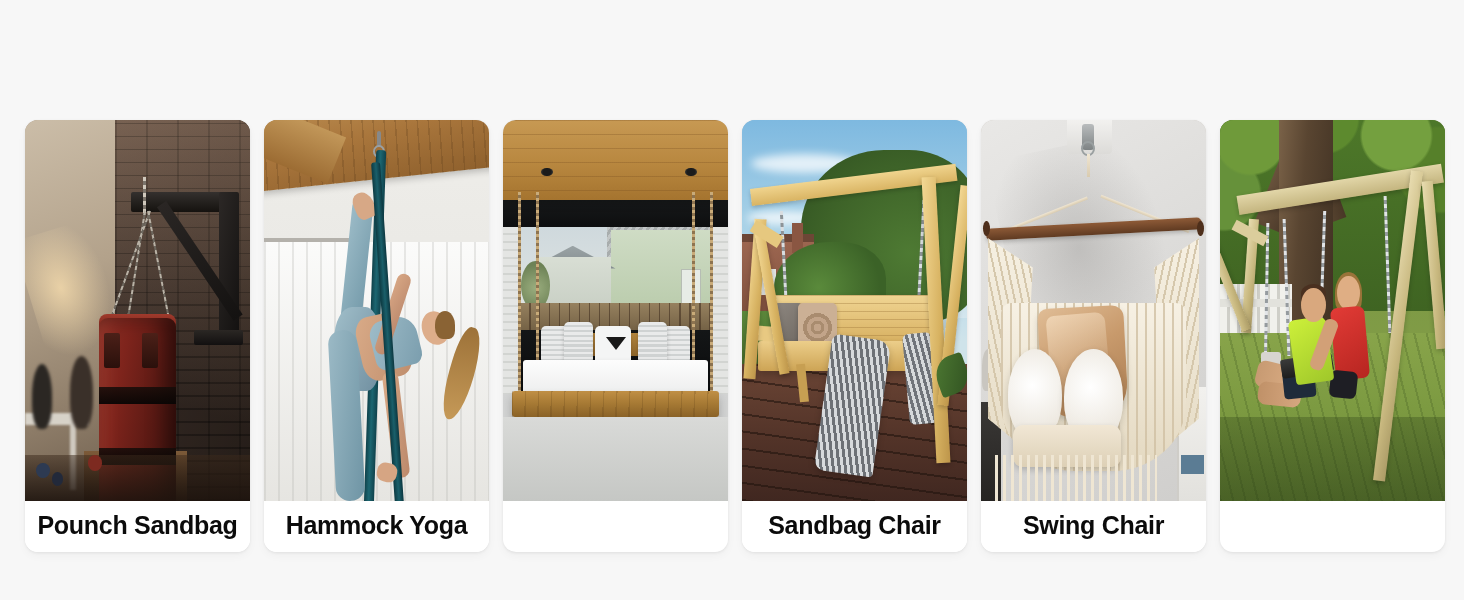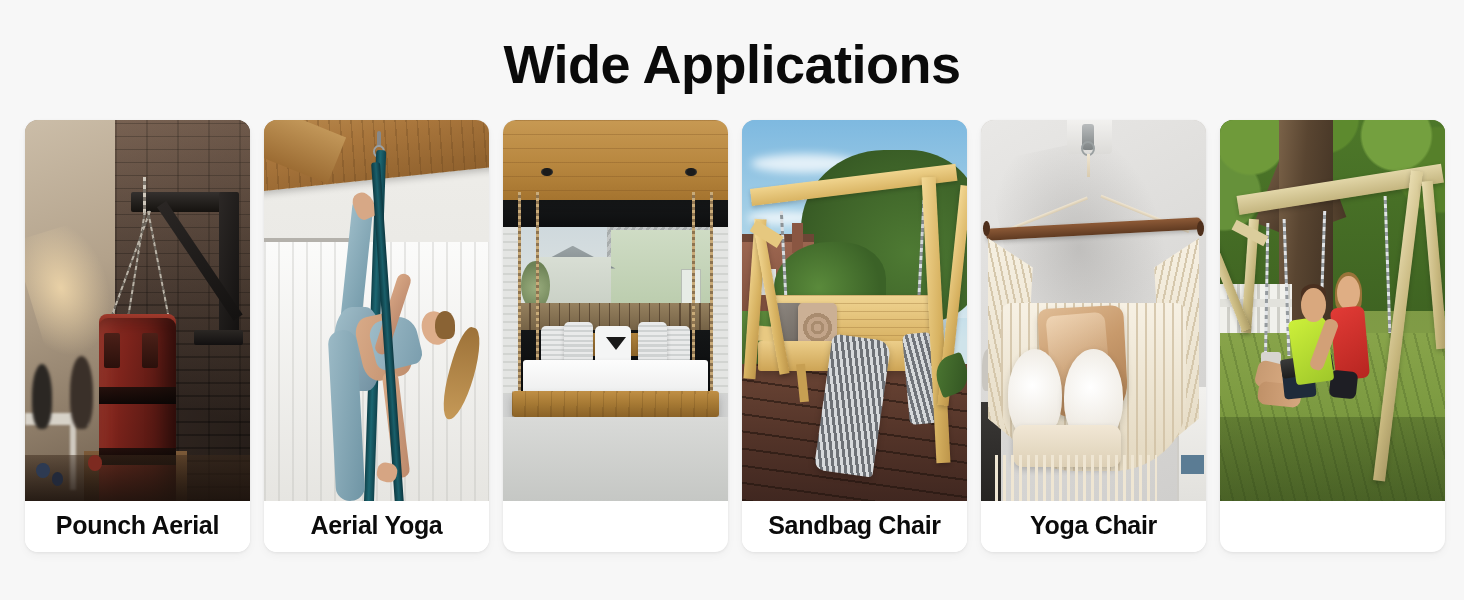--- a/index.html
+++ b/index.html
@@ -724,21 +724,20 @@
   }
   .s6 .girl-head { left: 52%; top: 41%; width: 10%; height: 9%; background: #dfae84; border-radius: 50%; }
   .s6 .girl-hair { left: 51%; top: 40%; width: 12%; height: 11%; background: #9a7339; border-radius: 50% 50% 35% 35%; }
   .s6 .girl-leg { left: 49%; top: 66%; width: 12%; height: 7%; background: #1e1e24; border-radius: 6px; transform: rotate(6deg); }
 </style>
 </head>
 <body>
 
 <div class="page">
 
-  <h1 class="page-title">Wide Applications</h1>
 
   <div class="card-strip">
 
     <div class="app-card">
       <div class="card-photo">
         <div class="scene s1">
           <div class="lyr wall-left"></div>
           <div class="lyr sun-patch"></div>
           <div class="lyr brick"></div>
           <div class="lyr brick-shade"></div>
@@ -760,21 +759,21 @@
           <div class="lyr bag-band bb1"></div>
           <div class="lyr bag-band bb2"></div>
           <div class="lyr bag-tab bt1"></div>
           <div class="lyr bag-tab bt2"></div>
           <div class="lyr floor"></div>
           <div class="lyr weight w1"></div>
           <div class="lyr weight w2"></div>
           <div class="lyr weight w3"></div>
         </div>
       </div>
-      <div class="card-label">Pounch Aerial</div>
+      <div class="card-label">Pounch Sandbag</div>
     </div>
 
     <div class="app-card">
       <div class="card-photo">
         <div class="scene s2">
           <div class="lyr curtain"></div>
           <div class="lyr curtain-rod"></div>
           <div class="lyr beam"></div>
           <div class="lyr beam-grain"></div>
           <div class="lyr beam2"></div>
@@ -789,21 +788,21 @@
           <div class="lyr top-bra"></div>
           <div class="lyr arm-up"></div>
           <div class="lyr head"></div>
           <div class="lyr hair"></div>
           <div class="lyr pony"></div>
           <div class="lyr arm-dn"></div>
           <div class="lyr silk-b"></div>
           <div class="lyr hand-low"></div>
         </div>
       </div>
-      <div class="card-label">Aerial Yoga</div>
+      <div class="card-label">Hammock Yoga</div>
     </div>
 
     <div class="app-card">
       <div class="card-photo">
         <div class="scene s3">
           <div class="lyr sky"></div>
           <div class="lyr house-roof"></div>
           <div class="lyr house"></div>
           <div class="lyr window-pane"></div>
           <div class="lyr house2-roof"></div>
@@ -894,21 +893,21 @@
           <div class="lyr net-r"></div>
           <div class="lyr seat-web"></div>
           <div class="lyr blanket"></div>
           <div class="lyr blanket-fold"></div>
           <div class="lyr fur fur-l"></div>
           <div class="lyr fur fur-r"></div>
           <div class="lyr seat-cushion"></div>
           <div class="lyr fringe"></div>
         </div>
       </div>
-      <div class="card-label">Yoga Chair</div>
+      <div class="card-label">Swing Chair</div>
     </div>
 
     <div class="app-card">
       <div class="card-photo">
         <div class="scene s6">
           <div class="lyr foliage"></div>
           <div class="lyr trunk-branch-l"></div>
           <div class="lyr trunk-branch-r"></div>
           <div class="lyr trunk"></div>
           <div class="lyr fence6"></div>

